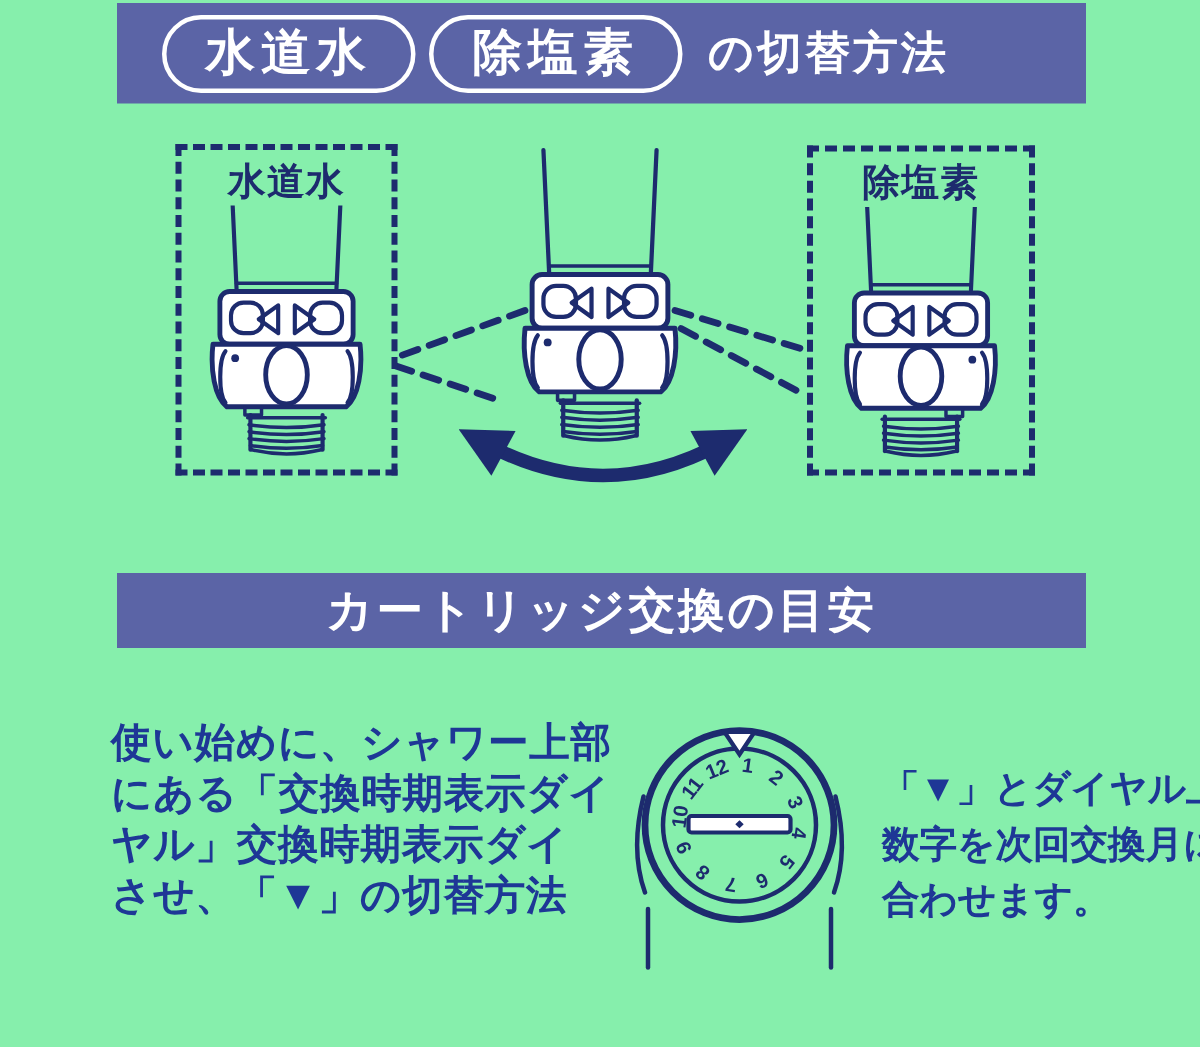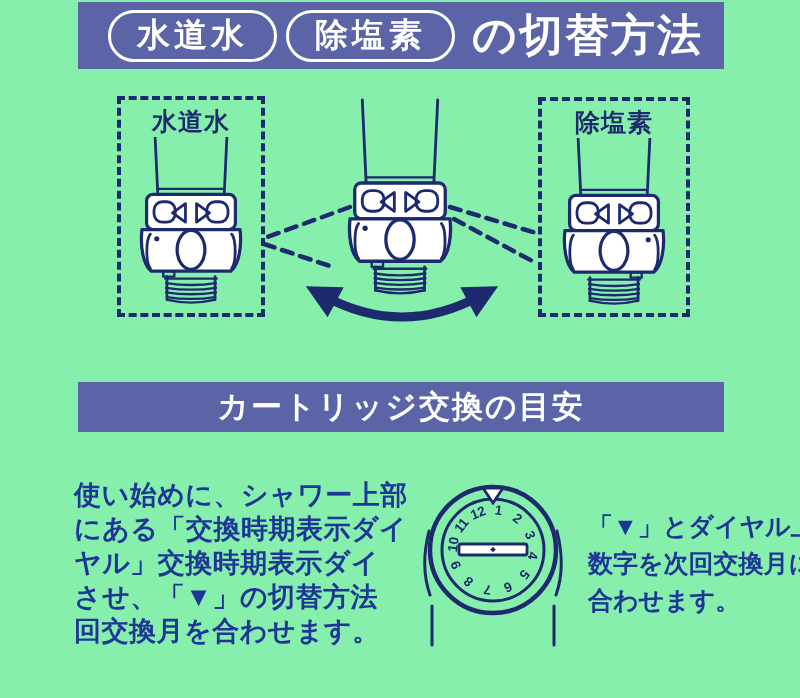--- a/index.html
+++ b/index.html
@@ -13,21 +13,21 @@
     color:var(--banner-text,#fff);font-weight:bold;
     display:flex;align-items:center;box-sizing:border-box;
   }
   .banner-top{left:78px;top:2px;width:646px;height:67px;padding-left:30px;}
   .pill{
     border:3.5px solid var(--banner-text,#fff);border-radius:27px;
     height:52px;display:flex;align-items:center;justify-content:center;
     padding:0 26px;font-size:33px;letter-spacing:4px;box-sizing:border-box;
     margin-right:9px;white-space:nowrap;
   }
-  .banner-suffix{font-size:44px;letter-spacing:2px;margin-left:8px;white-space:nowrap;}
+  .banner-suffix{font-size:30px;letter-spacing:2px;margin-left:8px;white-space:nowrap;}
   .banner-mid{left:78px;top:382px;width:646px;height:50px;justify-content:center;
     font-size:31px;letter-spacing:2px;}
   
   .dashed-box{
     position:absolute;border:4px dashed var(--line-art,#1d2b6e);box-sizing:border-box;
     display:flex;flex-direction:column;align-items:center;
   }
   .box-left{left:117px;top:96px;width:148px;height:221px;}
   .box-right{left:538px;top:97px;width:152px;height:220px;}
   .box-label{
@@ -141,21 +141,20 @@
 
   <div class="banner banner-mid">
     <span>カートリッジ交換の目安</span>
   </div>
 
   <p class="left-text">
     <span>使い始めに、シャワー上部</span>
     <span>にある「交換時期表示ダイ</span>
     <span>ヤル」交換時期表示ダイ</span>
     <span>させ、「▼」の切替方法</span>
-    <span>回交換月を合わせます。</span>
   </p>
 
   <svg class="line-art dial" width="148" height="168" viewBox="0 0 148 168">
     <g stroke="currentColor" fill="none" stroke-linecap="round">
       <path d="M9,52 Q0,88 10,116" stroke-width="3"></path>
       <path d="M137,52 Q146,88 136,116" stroke-width="3"></path>
       <path d="M12,127 L12,166" stroke-width="3"></path>
       <path d="M134,127 L134,166" stroke-width="3"></path>
       <circle cx="73" cy="71" r="63" stroke-width="4.5"></circle>
       <circle cx="73" cy="71" r="51" stroke-width="3"></circle>

